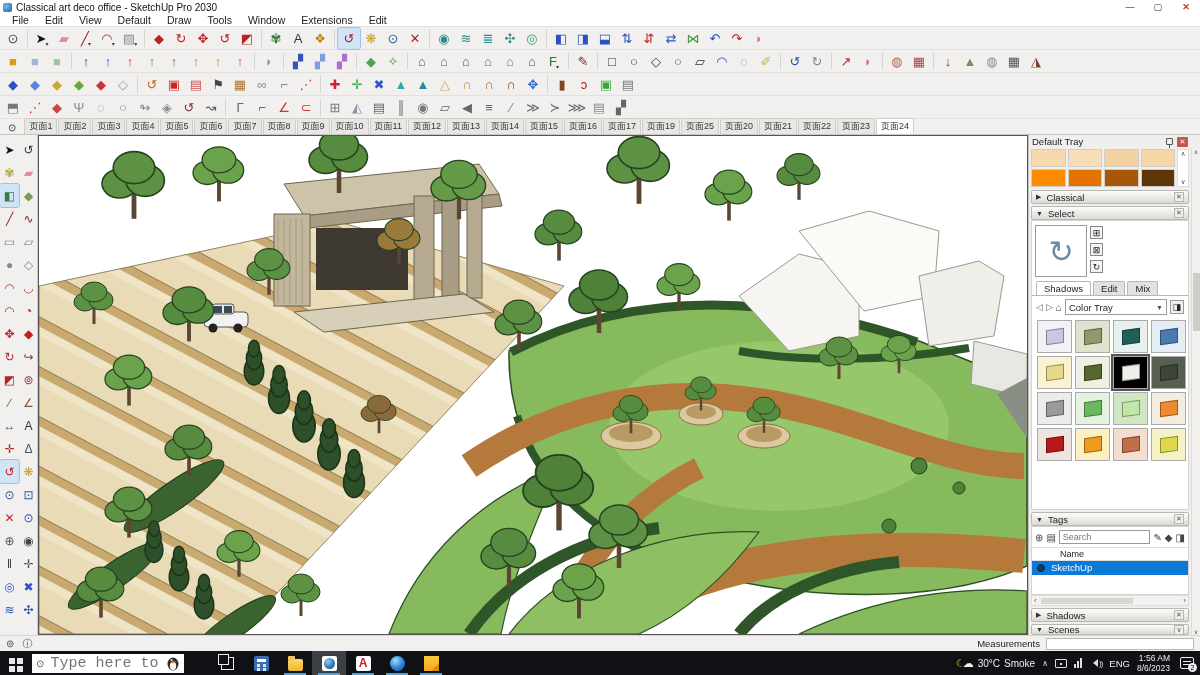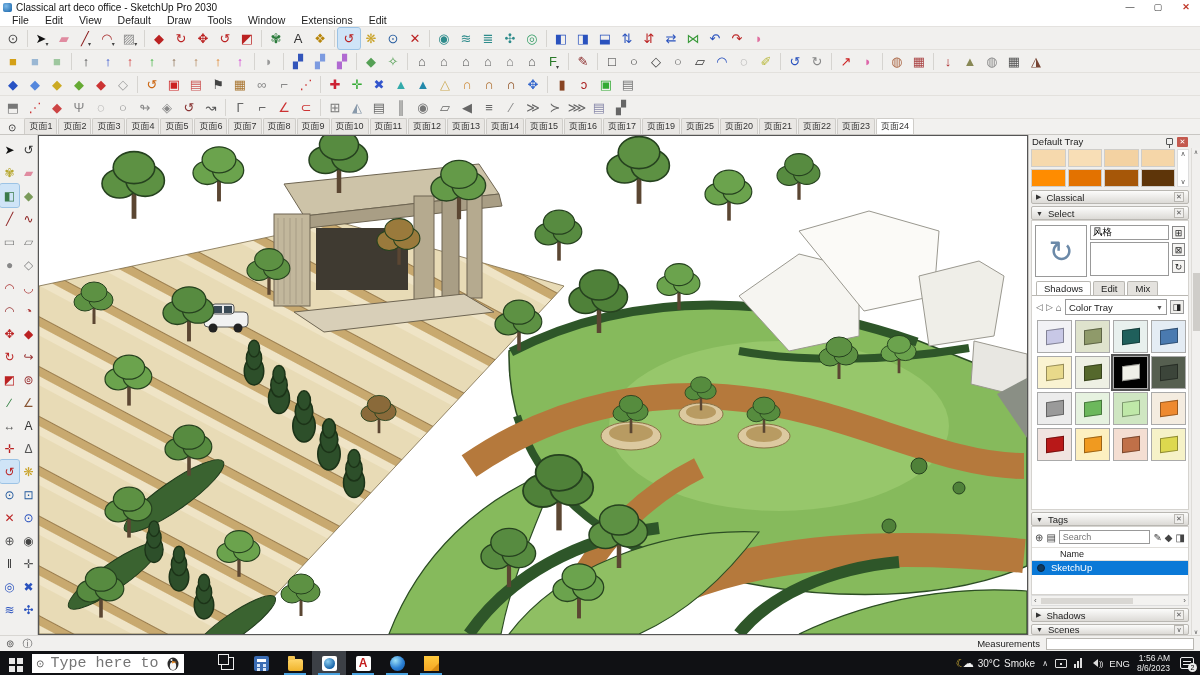--- a/index.html
+++ b/index.html
@@ -841,24 +841,20 @@
       <span class="secarrow">▼</span>
       <span>Select</span>
       <span class="secx">✕</span>
     </div>
 
     <div class="stycontent">
       <div class="stybody">
         <div class="stythumb">
             <span>↻</span>
           </div>
-        <div class="stfields">
-          <input class="styname" value="风格" style="">
-          <div class="stydesc"></div>
-        </div>
         <div class="sbtns">
           <span class="sbtn">⊞</span>
           <span class="sbtn">⊠</span>
           <span class="sbtn">↻</span>
         </div>
       </div>
       <div class="stytabs">
           <span class="stytab sel">Shadows</span>
           <span class="stytab">Edit</span>
           <span class="stytab">Mix</span>

